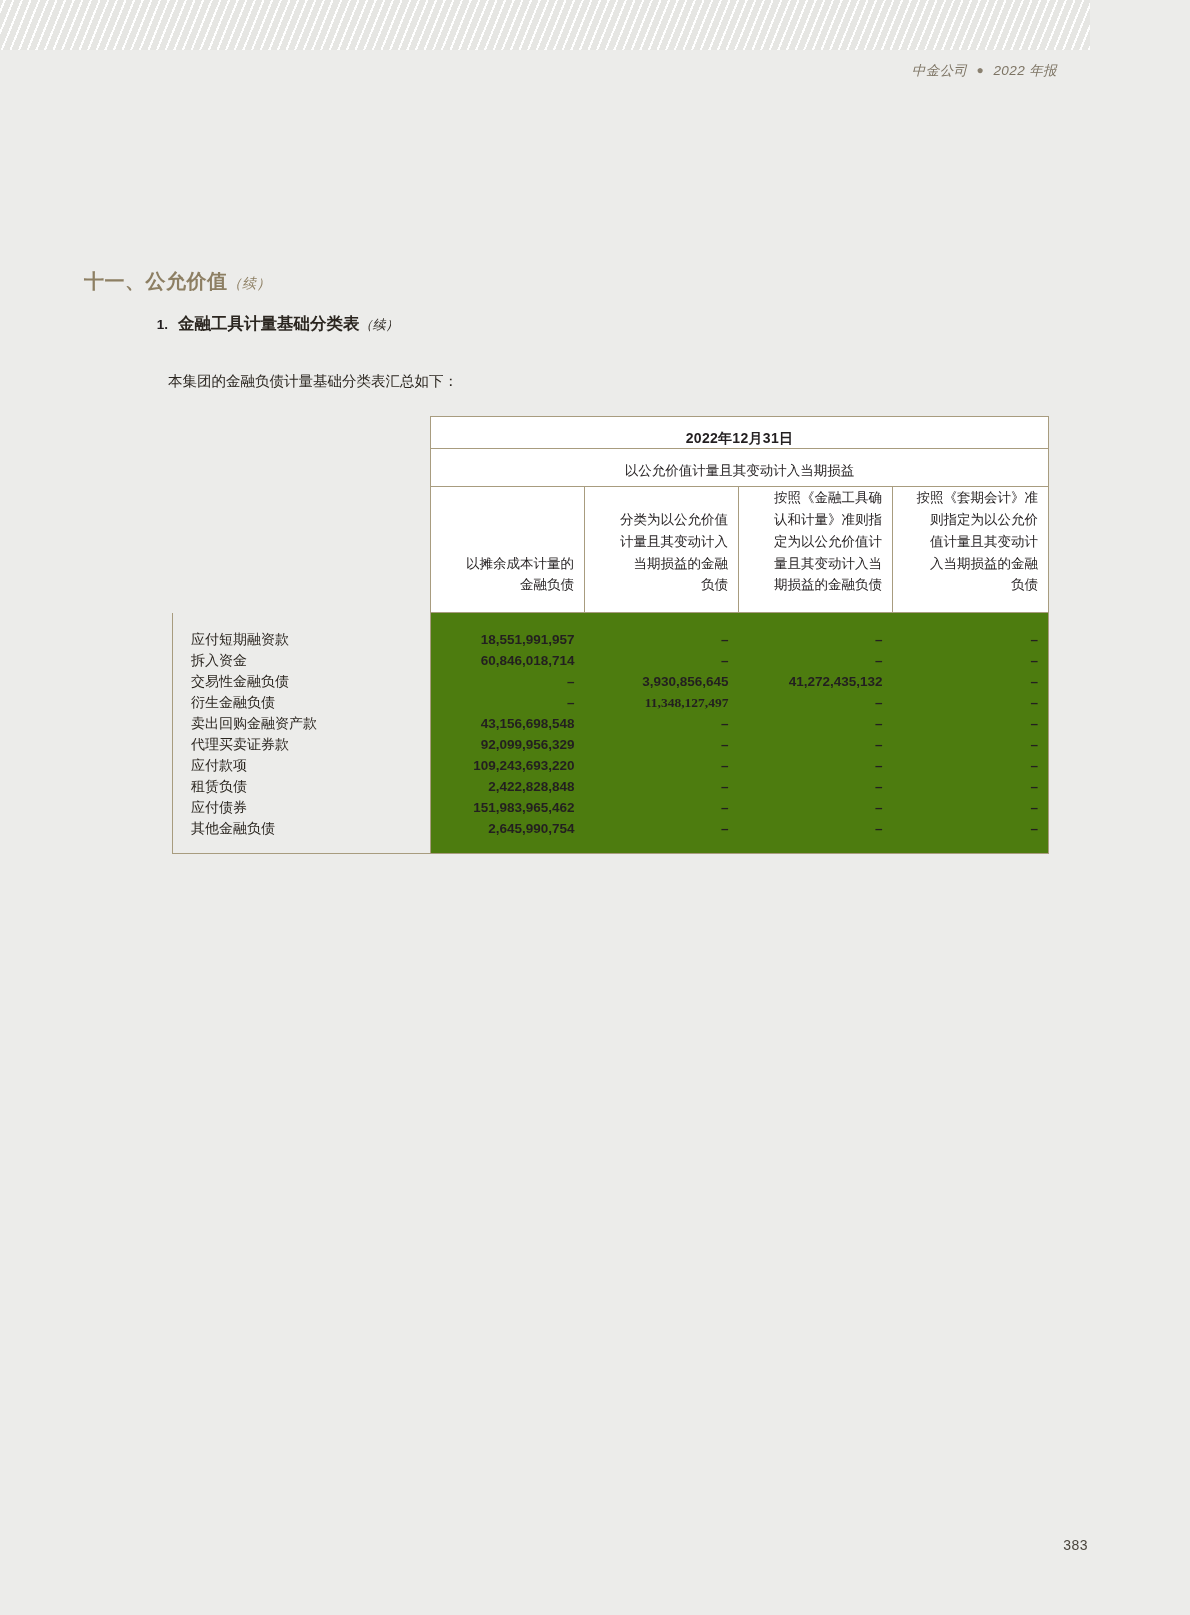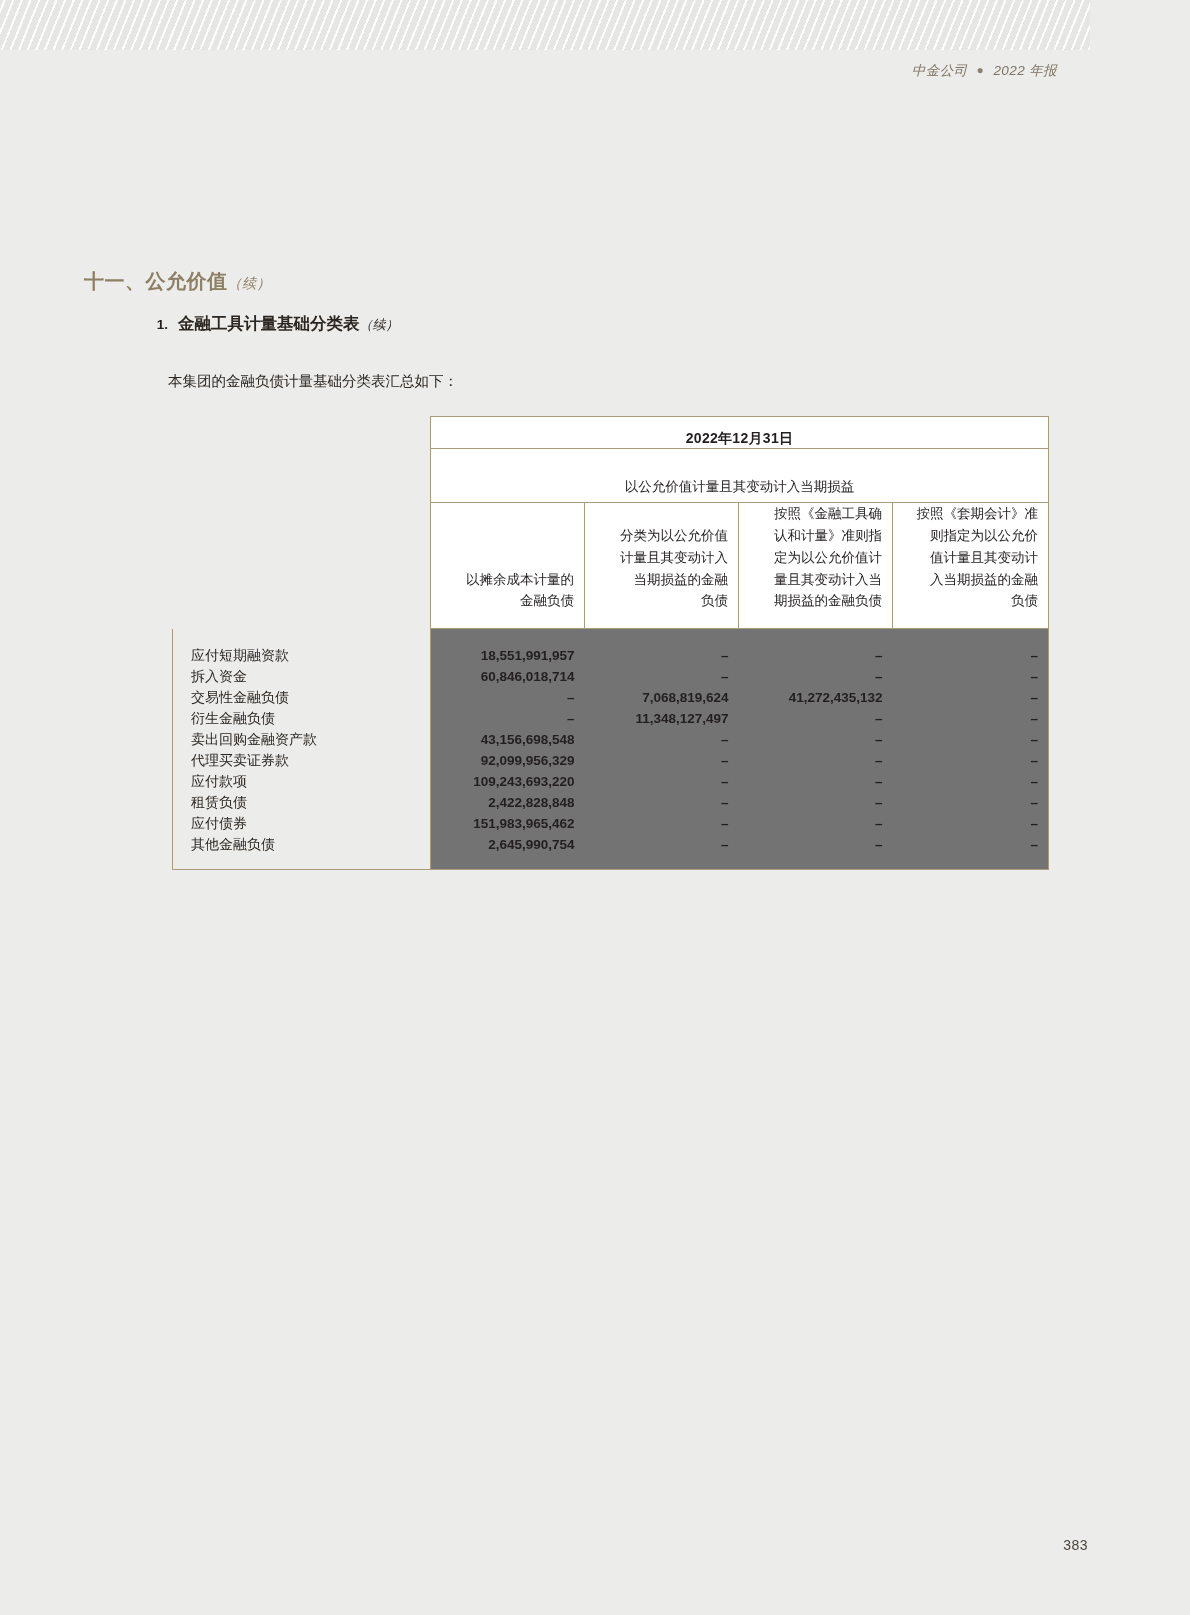--- a/index.html
+++ b/index.html
@@ -132,37 +132,37 @@
     text-align: center;
     font-weight: bold;
     font-size: 14px;
     padding: 13px 0 0 0;
     color: #231f20;
     letter-spacing: 0.3px;
   }
   .span-cell {
     text-align: center;
     font-size: 13.5px;
-    padding: 29px 0 6px 0;
+    padding: 13px 0 6px 0;
     color: #231f20;
   }
   .colhead {
     vertical-align: bottom;
     text-align: right;
     font-size: 13.5px;
     line-height: 1.62;
     padding: 0 10px 16px 10px;
     color: #231f20;
   }
   .colhead.first {
     padding-left: 8px;
   }
 
   .body-box {
-    background: #737373;
+    background: #4d7c0f;
     border: 1px solid #a89c7f;
   }
   .row-label {
     text-align: left;
     font-size: 14px;
     padding: 1.5px 0 1.5px 18px;
     color: #2b2620;
     white-space: nowrap;
   }
   .num {
@@ -282,29 +282,29 @@
         <td class="lbl-outside-body row-label" style="border-top:none;border-bottom:none;">拆入资金</td>
         <td class="body-box num" style="border:none;">60,846,018,714</td>
         <td class="body-box dash" style="border:none;">–</td>
         <td class="body-box dash" style="border:none;">–</td>
         <td class="body-box dash" style="border-top:none;border-bottom:none;border-left:none;">–</td>
       </tr>
 
       <tr>
         <td class="lbl-outside-body row-label" style="border-top:none;border-bottom:none;">交易性金融负债</td>
         <td class="body-box dash" style="border:none;">–</td>
-        <td class="body-box num" style="border:none;">7,068,819,624</td>
+        <td class="body-box num" style="border:none;">3,930,856,645</td>
         <td class="body-box num" style="border:none;">41,272,435,132</td>
         <td class="body-box dash" style="border-top:none;border-bottom:none;border-left:none;">–</td>
       </tr>
 
       <tr>
         <td class="lbl-outside-body row-label" style="border-top:none;border-bottom:none;">衍生金融负债</td>
         <td class="body-box dash" style="border:none;">–</td>
-        <td class="body-box num" style="border:none;">11,348,127,497</td>
+        <td class="body-box num" style="border:none;font-family:Liberation Serif, serif;">11,348,127,497</td>
         <td class="body-box dash" style="border:none;">–</td>
         <td class="body-box dash" style="border-top:none;border-bottom:none;border-left:none;">–</td>
       </tr>
 
       <tr>
         <td class="lbl-outside-body row-label" style="border-top:none;border-bottom:none;">卖出回购金融资产款</td>
         <td class="body-box num" style="border:none;">43,156,698,548</td>
         <td class="body-box dash" style="border:none;">–</td>
         <td class="body-box dash" style="border:none;">–</td>
         <td class="body-box dash" style="border-top:none;border-bottom:none;border-left:none;">–</td>

